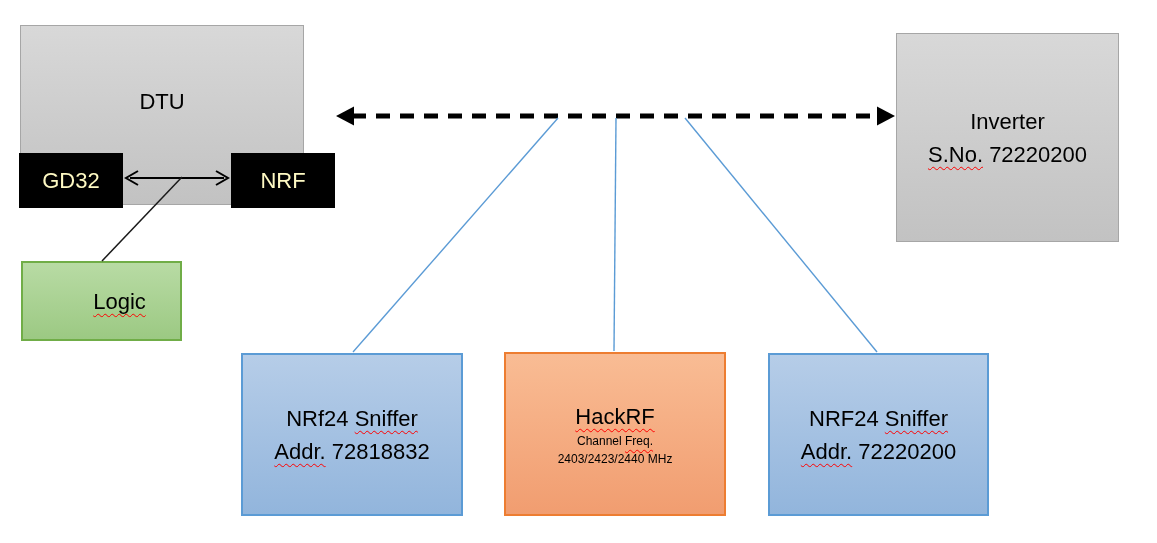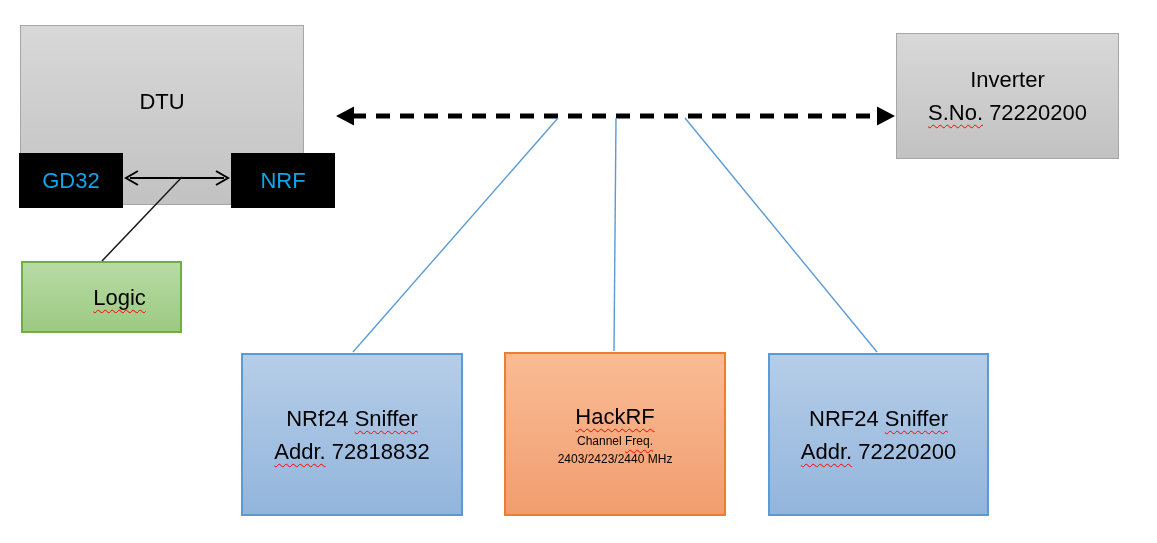--- a/index.html
+++ b/index.html
@@ -3,33 +3,33 @@
 <meta charset="utf-8">
 <style>
   html,body{margin:0;padding:0;background:#ffffff;}
   #canvas{
     position:relative;width:1157px;height:543px;background:#ffffff;overflow:hidden;
     font-family:"Liberation Sans", sans-serif;color:#000;
   }
   .box{position:absolute;display:flex;flex-direction:column;align-items:center;justify-content:center;
        text-align:center;box-sizing:border-box;line-height:1.5;}
   .gray{background:linear-gradient(#d8d8d8,#c2c2c2);border:1px solid #a6a6a6;}
-  .blk{background:#000;color:#0ea5e9;}
+  .blk{background:#000;color:#fef9c3;}
   .green{background:linear-gradient(#b8dba4,#9cc983);border:2px solid #70ad47;}
   .blue{background:linear-gradient(#b6cde8,#92b5dc);border:2px solid #5b9bd5;}
   .orange{background:linear-gradient(#f9bc94,#f19d70);border:2px solid #ed7d31;}
   .t22{font-size:22px;}
   .t16{font-size:12px;line-height:1.45;}
   .sp{text-decoration:underline wavy #ff0000;text-decoration-thickness:1px;text-underline-offset:4px;text-decoration-skip-ink:none;}
   
   #dtu-box{left:20px;top:25px;width:284px;height:180px;padding-bottom:28px;}
   #gd32-box{left:19px;top:153px;width:104px;height:55px;}
   #nrf-box{left:231px;top:153px;width:104px;height:55px;text-align:center;}
-  #logic-box{left:21px;top:261px;width:161px;height:72px;padding-left:36px;}
-  #inverter-box{left:896px;top:33px;width:223px;height:126px;}
+  #logic-box{left:21px;top:261px;width:161px;height:80px;padding-left:36px;}
+  #inverter-box{left:896px;top:33px;width:223px;height:209px;}
   #sniffer-left-box{left:241px;top:353px;width:222px;height:163px;}
   #hackrf-box{left:504px;top:352px;width:222px;height:164px;}
   #sniffer-right-box{left:768px;top:353px;width:221px;height:163px;}
   #connector-layer{position:absolute;left:0;top:0;width:1157px;height:543px;pointer-events:none;z-index:5;}
 </style>
 </head>
 <body>
 
 <div id="canvas">
 

